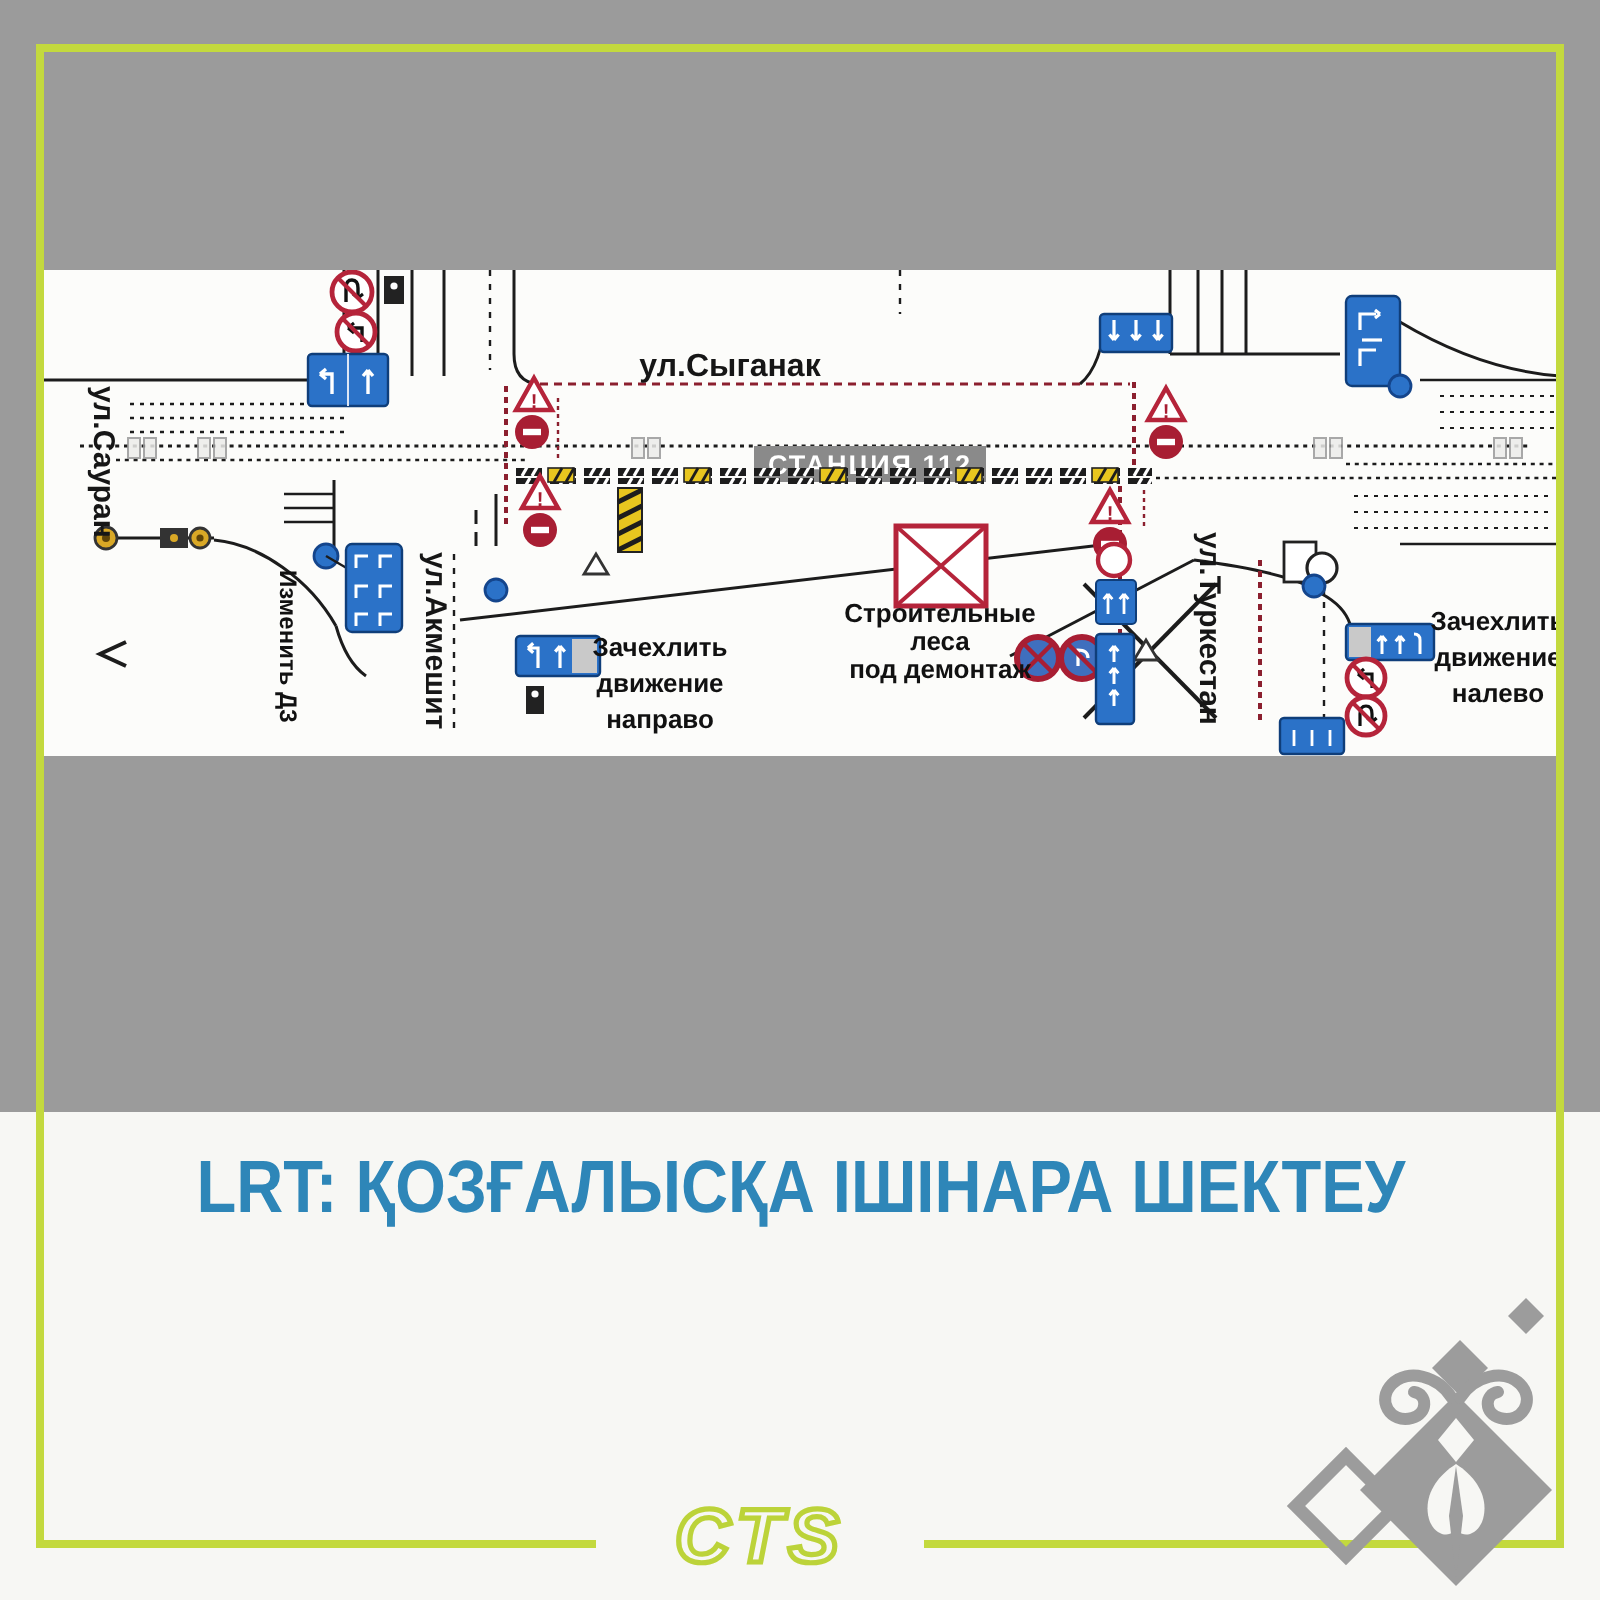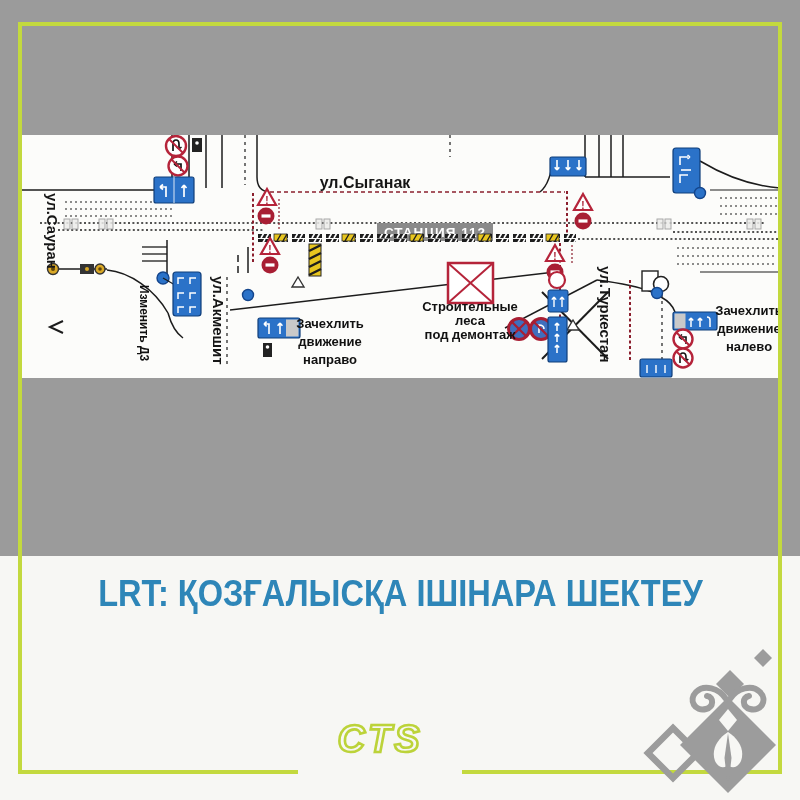--- a/index.html
+++ b/index.html
@@ -10,21 +10,21 @@
   .frame{position:absolute;left:18px;top:22px;width:764px;height:752px;
          border:4px solid #c3d93e;box-sizing:border-box;z-index:4;pointer-events:none;}
   .map-strip{position:absolute;left:20px;top:135px;width:760px;height:243px;z-index:2;}
   .banner{position:absolute;left:0;top:556px;width:800px;text-align:center;z-index:3;}
   .headline{height:51px;line-height:51px;}
   .headline:first-child{margin-top:12px;}
   .headline span{display:inline-block;transform:scaleX(.88);transform-origin:center;
      font-size:37px;font-weight:bold;color:#2e86b8;letter-spacing:0px;white-space:nowrap;}
   .logo-patch{position:absolute;left:298px;top:755px;width:164px;height:32px;
      background:#f7f7f4;z-index:5;}
-  .cts{position:absolute;left:300px;top:718px;width:160px;text-align:center;z-index:6;
+  .cts{position:absolute;left:300px;top:748px;width:160px;text-align:center;z-index:6;
      font-size:38px;font-weight:900;font-style:italic;letter-spacing:3px;
      color:#f7f7f4;-webkit-text-stroke:2.6px #bcd339;}
   .ornament{position:absolute;left:615px;top:633px;z-index:6;}
   svg text{font-family:"Liberation Sans",sans-serif;}
   .street{font-size:15px;font-weight:700;fill:#161616;}
   .street-big{font-size:16px;font-weight:700;fill:#161616;}
   .note{font-size:13px;font-weight:700;fill:#111;}
   .note-sm{font-size:12px;font-weight:600;fill:#111;}
   .station-t{font-size:13.5px;font-weight:700;fill:#ffffff;letter-spacing:1px;}
   .bang{font-size:10px;font-weight:700;fill:#a81e33;}

